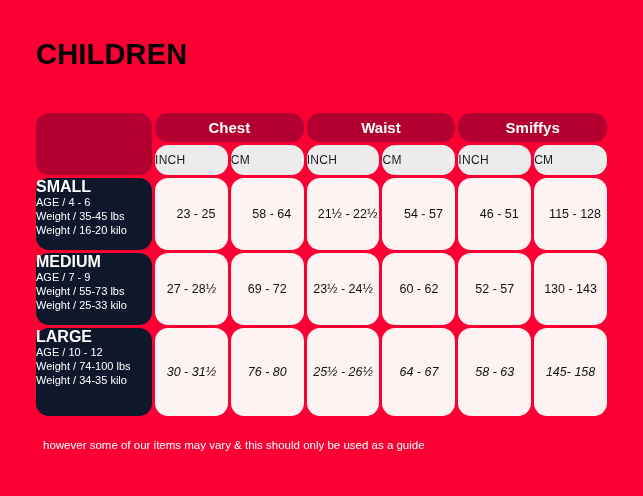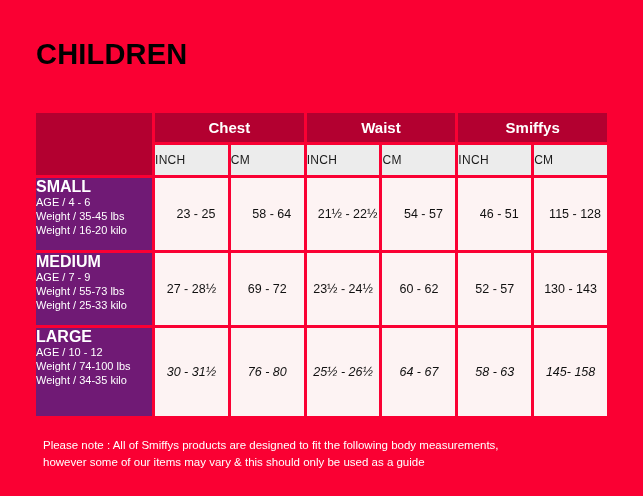--- a/index.html
+++ b/index.html
@@ -65,20 +65,21 @@
     left: 33px;
     top: 110px;
     width: 577px;
     border-collapse: separate;
     border-spacing: 3px;
     table-layout: fixed;
   }
   .size-table td, .size-table th {
     padding: 0;
     margin: 0;
+    border-radius: 13px;
   }
   .corner-cell {
     background: #B30030;
     width: 116px;
   }
   .group-head {
     background: #B30030;
     color: #FFFFFF;
     font-size: 15px;
     font-weight: bold;
@@ -88,21 +89,21 @@
   }
   .unit-head {
     background: #ECECEC;
     color: #1A1A1A;
     font-size: 12px;
     height: 30px;
     vertical-align: middle;
     letter-spacing: 0.3px;
   }
   .size-label {
-    background: #701a75;
+    background: #0f172a;
     color: #FFFFFF;
     padding: 7px 0 7px 9px;
     vertical-align: top;
     width: 116px;
   }
   .size-label .size-name {
     font-size: 16px;
     font-weight: bold;
     line-height: 1.15;
     display: block;
@@ -201,15 +202,14 @@
     <td class="data-cell">76 - 80</td>
     <td class="data-cell">25½ - 26½</td>
     <td class="data-cell">64 - 67</td>
     <td class="data-cell">58 - 63</td>
     <td class="data-cell">145- 158</td>
   </tr>
 </tbody>
   </table>
 
 <div class="footer-note">
-  <span>Please note : All of Smiffys products are designed to fit the following body measurements,</span>
   <span>however some of our items may vary &amp; this should only be used as a guide</span>
 </div>
 
 </body></html>

